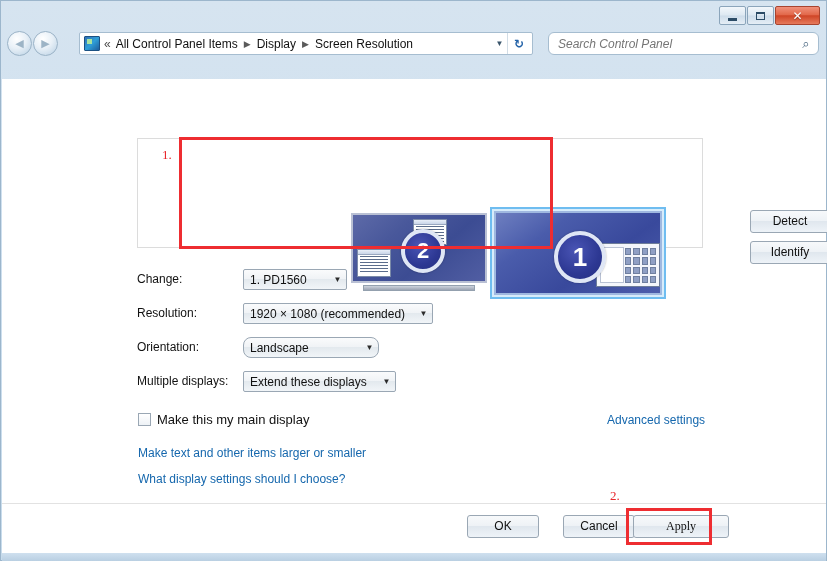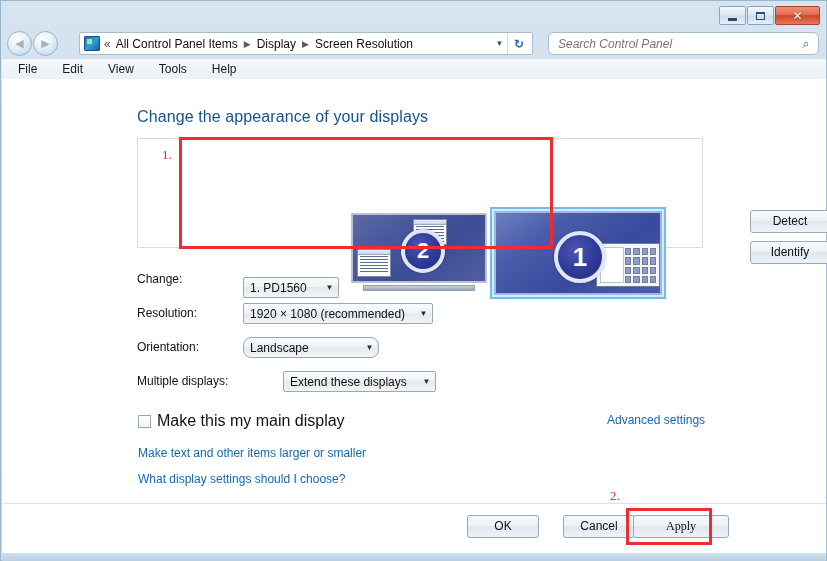--- a/index.html
+++ b/index.html
@@ -216,35 +216,35 @@
     background:linear-gradient(180deg,#fafbfc 0%,#f0f3f6 46%,#e3e9ee 50%,#f1f5f8 100%);
     border:1px solid #9aa7b4;border-radius:2px;box-sizing:border-box;
     display:flex;align-items:center;
     font-size:12px;color:#111;
   }
   .combo .cval{padding-left:6px;white-space:nowrap;overflow:hidden;}
   .combo .carrow{
     margin-left:auto;width:17px;text-align:center;font-size:8px;color:#2a2a2a;
   }
   .r-display{top:190px;}
-  .r-display .combo{left:106px;width:96px;margin-top:8px;}
+  .r-display .combo{left:106px;width:104px;}
   .r-res{top:224px;}
   .r-res .combo{left:106px;width:190px;}
   .r-orient{top:258px;}
   .r-orient .combo{left:106px;width:136px;border-radius:8px;}
   .r-multi{top:292px;}
-  .r-multi .combo{left:106px;width:153px;margin-left:40px;}
+  .r-multi .combo{left:106px;width:153px;}
   
   .chkrow{position:absolute;left:136px;top:333px;display:flex;align-items:center;}
   .chkbox{
     width:13px;height:13px;border:1px solid #9aa7b4;
     background:linear-gradient(180deg,#ffffff,#eef2f6);
     box-sizing:border-box;margin-right:6px;
   }
-  .chklabel{font-size:16px;color:#111;}
+  .chklabel{font-size:13px;color:#111;}
   .lnk{
     color:#1567ad;font-size:12px;text-decoration:none;cursor:default;
   }
   .adv{position:absolute;left:605px;top:334px;}
   .lnk1{position:absolute;left:136px;top:367px;}
   .lnk2{position:absolute;left:136px;top:393px;}
   
   .footsep{
     position:absolute;left:0;top:424px;width:824px;height:1px;background:#e2e2e2;
   }
@@ -312,31 +312,23 @@
         <span class="refresh">↻</span>
       </div>
     </div>
 
     <div class="searchbar">
       <input type="text" placeholder="Search Control Panel" style="">
       <span class="search-ico">⌕</span>
     </div>
   </div>
 
-  <div class="menubar">
-    <span class="menu-item">File</span>
-    <span class="menu-item">Edit</span>
-    <span class="menu-item">View</span>
-    <span class="menu-item">Tools</span>
-    <span class="menu-item">Help</span>
-  </div>
 
   <div class="content">
 
-    <div class="heading">Change the appearance of your displays</div>
 
     <div class="preview">
 
       <div class="monitor mon2">
         <div class="screen">
           <div class="winicon" style="left:60px;top:4px;width:34px;height:26px;">
             <div class="lines"></div>
           </div>
           <div class="winicon" style="left:4px;top:34px;width:34px;height:28px;">
             <div class="lines"></div>

